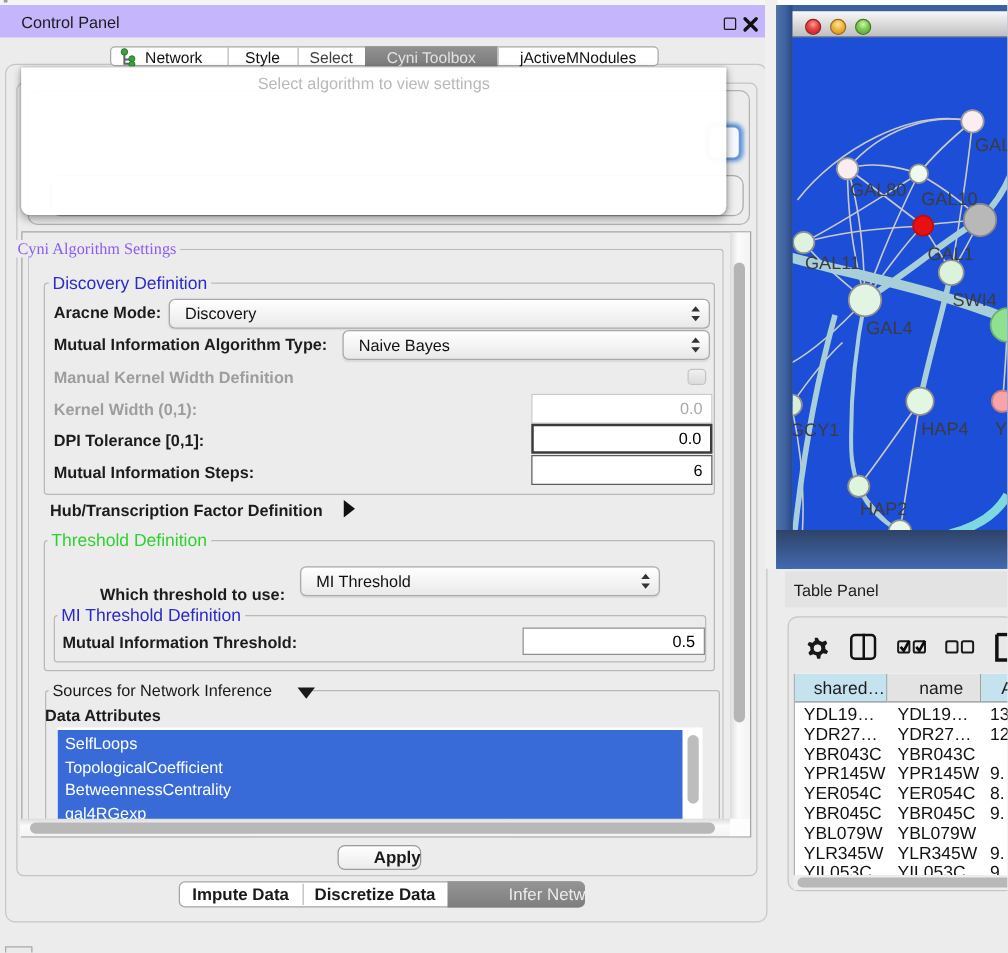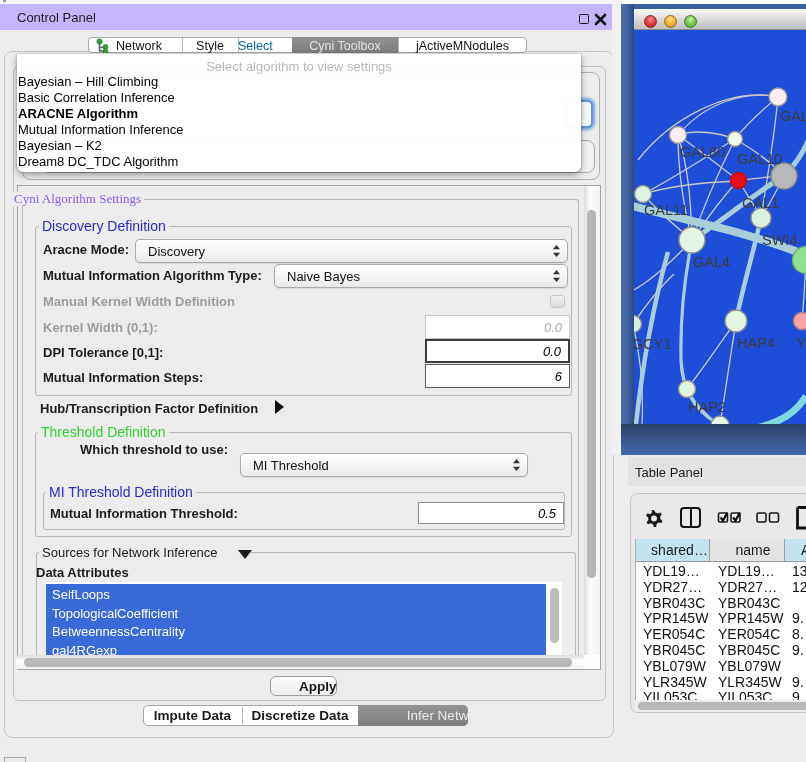--- a/index.html
+++ b/index.html
@@ -9,21 +9,21 @@
   .abs{position:absolute;}
   .b{font-weight:bold;}
   .lbl{font-size:13px;font-weight:bold;color:#1c1c1c;white-space:nowrap;}
   .glbl{font-size:13px;font-weight:bold;color:#9d9d9d;white-space:nowrap;}
   .groupbox{border:1px solid #b9b9b9;border-radius:3px;}
   .gtitle{position:absolute;background:#ececec;padding:0 3px;white-space:nowrap;line-height:14px;}
   .combo{background:linear-gradient(#ffffff,#f2f2f2 60%,#e9e9e9);border:1px solid #a9a9a9;
          border-radius:5px;box-shadow:0 1px 1px rgba(0,0,0,0.08);}
   .combo .ct{position:absolute;left:12px;top:50%;transform:translateY(-50%);font-size:13px;color:#111;white-space:nowrap;}
   .spin{position:absolute;right:6px;top:50%;transform:translateY(-50%);width:9px;height:14px;}
-  .inp{background:#fff;font-size:13px;text-align:right;box-sizing:border-box;font-style:italic;}
+  .inp{background:#fff;font-size:13px;text-align:right;box-sizing:border-box;}
   .inp span{position:absolute;right:7px;top:50%;transform:translateY(-50%);}
 </style>
 </head>
 <body>
 
 <div class="abs" style="left:0;top:0;width:618px;height:4px;background:#f5f5f5;"></div>
 <div class="abs" style="left:618px;top:0;width:188px;height:5px;background:#ffffff;"></div>
 <div class="abs" style="left:3px;top:0;width:3px;height:2px;background:#9a9a9a;"></div>
 
 <div class="abs" style="left:0;top:4px;width:618px;height:26px;background:#c4b5fd;">
@@ -48,35 +48,27 @@
 <div class="abs" style="left:292px;top:37px;width:106px;height:16px;background:linear-gradient(#929292,#7b7b7b);"></div>
 <div class="abs" style="left:398px;top:38px;width:1px;height:14px;background:#b9b9b9;"></div>
 <svg class="abs" style="left:96px;top:38px;" width="13" height="15" viewBox="0 0 13 15">
   <path d="M3.5 5 L3.5 13 L8 13 M3.5 9.5 L8 9.5" stroke="#5a6070" stroke-width="1.6" fill="none"></path>
   <circle cx="3.5" cy="3.5" r="2.6" fill="#3f9e3f" stroke="#2a7a2a" stroke-width="0.8"></circle>
   <circle cx="9.5" cy="9" r="2.4" fill="#3f9e3f" stroke="#2a7a2a" stroke-width="0.8"></circle>
   <circle cx="9.5" cy="13.4" r="2.4" fill="#3f9e3f" stroke="#2a7a2a" stroke-width="0.8"></circle>
 </svg>
 <div class="abs" style="left:108px;top:39px;width:62px;text-align:center;font-size:12.5px;color:#111;">Network</div>
 <div class="abs" style="left:182px;top:39px;width:56px;text-align:center;font-size:12.5px;color:#111;">Style</div>
-<div class="abs" style="left:238px;top:39px;width:54px;font-size:12.5px;color:#0369a1;">Select</div>
+<div class="abs" style="left:238px;top:39px;width:54px;text-align:center;font-size:12.5px;color:#404040;">Select</div>
 <div class="abs" style="left:292px;top:39px;width:106px;text-align:center;font-size:12.5px;color:#e2e2e2;">Cyni Toolbox</div>
 <div class="abs" style="left:398px;top:39px;width:129px;text-align:center;font-size:12.5px;color:#111;">jActiveMNodules</div>
 
 <div class="abs" style="left:17px;top:54px;width:564px;height:118px;background:rgba(255,255,255,0.97);
      border-radius:0 0 7px 7px;box-shadow:0 3px 7px rgba(0,0,0,0.35),1px 0 2px rgba(0,0,0,0.12),-1px 0 2px rgba(0,0,0,0.12);">
   <div class="abs" style="left:0;top:5px;width:564px;text-align:center;font-size:13px;color:#b9b9b9;">Select algorithm to view settings</div>
-  <div class="abs" style="left:1px;top:20px;font-size:13px;color:#000;line-height:16px;">
-    Bayesian – Hill Climbing<br>
-    Basic Correlation Inference<br>
-    <span class="b">ARACNE Algorithm</span><br>
-    Mutual Information Inference<br>
-    Bayesian – K2<br>
-    Dream8 DC_TDC Algorithm
-  </div>
 </div>
 
 <div class="abs" style="left:17px;top:185px;width:584px;height:485px;border:1px solid #a5a5a5;background:#ececec;box-sizing:border-box;"></div>
 
 <div class="abs" style="left:22px;top:199px;width:555px;height:469px;border:1px solid #b9b9b9;border-bottom:none;border-radius:3px 3px 0 0;"></div>
 <div class="gtitle" style="left:11px;top:192px;font-size:13px;color:#8b5cf6;font-family:Liberation Serif, serif;">Cyni Algorithm Settings</div>
 
 <div class="abs groupbox" style="left:35px;top:226px;width:535px;height:168px;"></div>
 <div class="gtitle" style="left:39px;top:219px;font-size:14px;color:#2a2ac8;">Discovery Definition</div>
 
@@ -109,21 +101,21 @@
 <div class="abs lbl" style="left:43px;top:370px;">Mutual Information Steps:</div>
 <div class="abs inp" style="left:425px;top:364px;width:145px;height:24px;border:1px solid #5d5d5d;">
     <span style="color:#000;">6</span>
   </div>
 
 <div class="abs lbl" style="left:40px;top:401px;">Hub/Transcription Factor Definition</div>
 <div class="abs" style="left:275px;top:400px;width:0;height:0;border-left:9px solid #111;border-top:7px solid transparent;border-bottom:7px solid transparent;"></div>
 
 <div class="abs groupbox" style="left:35px;top:432px;width:535px;height:103px;"></div>
 <div class="gtitle" style="left:38px;top:425px;font-size:14px;color:#2fd12f;">Threshold Definition</div>
-<div class="abs lbl" style="left:80px;top:442px;">Which threshold to use:</div>
+<div class="abs lbl" style="left:80px;top:468px;">Which threshold to use:</div>
 <div class="abs combo" style="left:240px;top:453px;width:288px;height:24px;box-sizing:border-box;">
   <span class="ct">MI Threshold</span>
   <svg class="spin" viewBox="0 0 9 14">
       <path d="M4.5 1 L8 5.2 L1 5.2 Z" fill="#333"></path>
       <path d="M4.5 13 L1 8.8 L8 8.8 Z" fill="#333"></path>
     </svg>
 </div>
 
 <div class="abs groupbox" style="left:43px;top:492px;width:520px;height:36px;"></div>
 <div class="gtitle" style="left:46px;top:485px;font-size:14px;color:#2a2ac8;">MI Threshold Definition</div>

